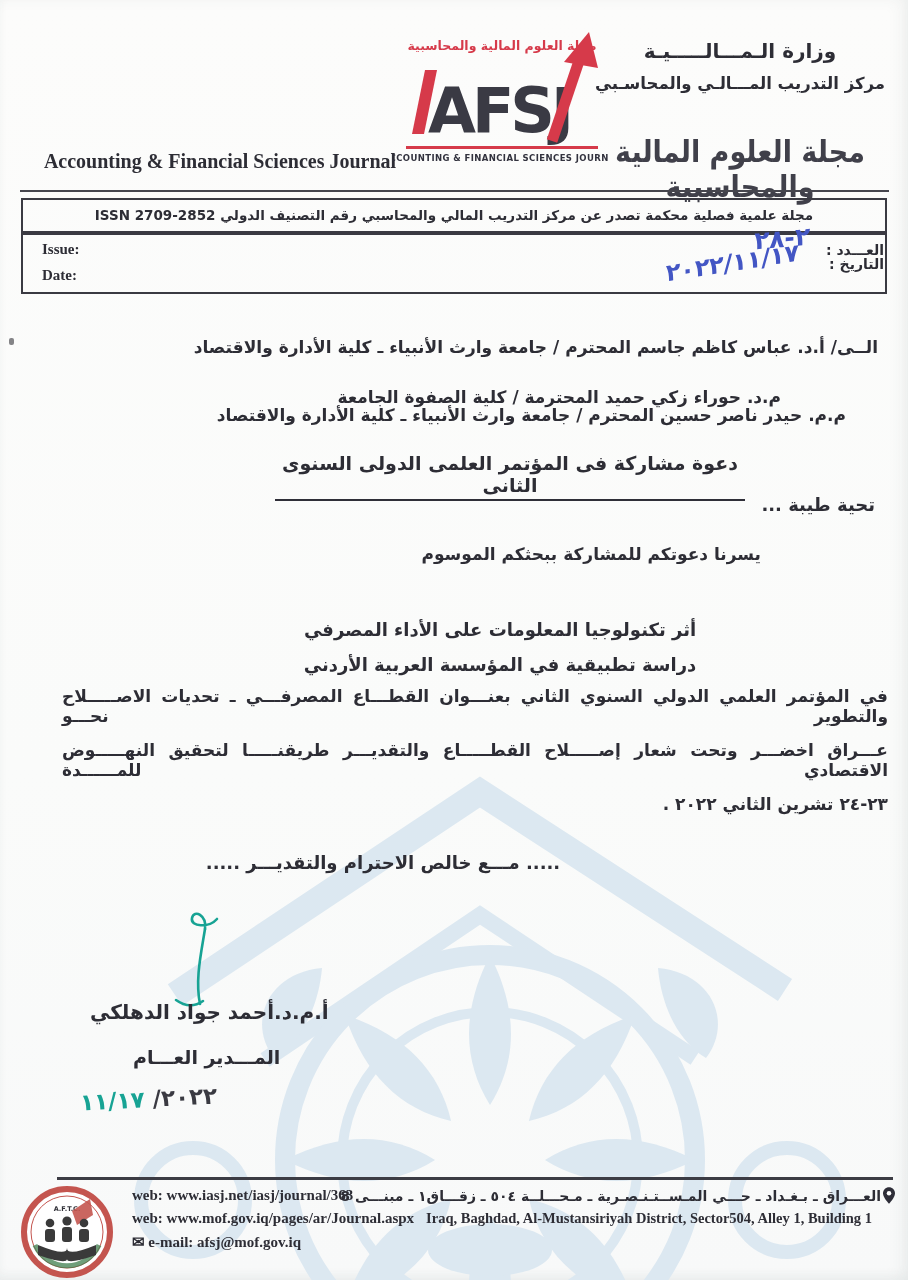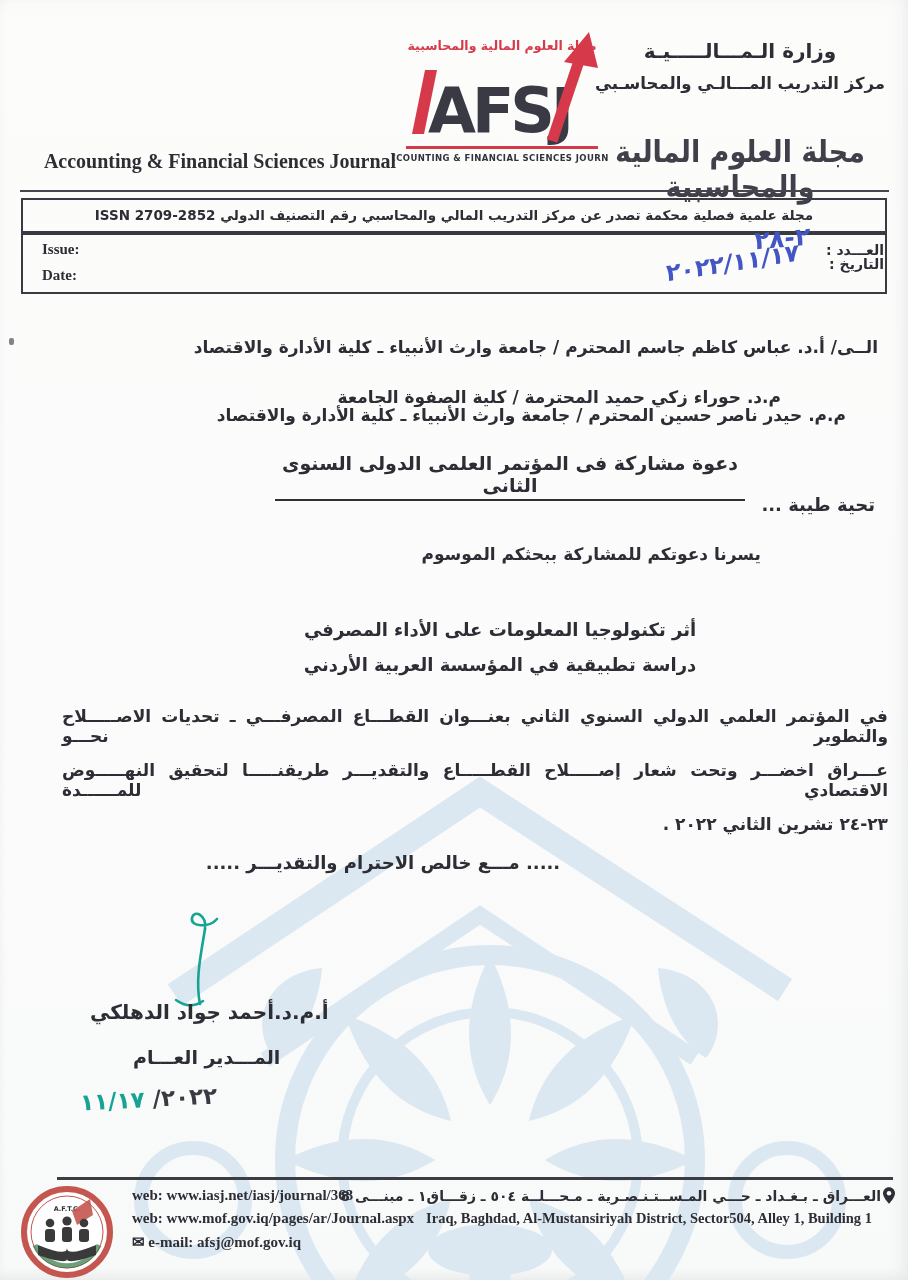--- a/index.html
+++ b/index.html
@@ -45,21 +45,21 @@
   .to2{right:127px;top:371px;font-size:17px;margin-top:16px;}
   .to3{right:62px;top:405px;font-size:17px;}
   .title-wrap{left:275px;top:452px;width:470px;text-align:center;direction:rtl;}
   .title-text{display:inline-block;font-weight:bold;font-size:19px;
     padding-bottom:3px;border-bottom:2.5px solid #2f2f38;}
   .greeting{right:33px;top:494px;font-size:18px;}
   .intro{right:147px;top:544px;font-size:17px;}
   .paper-title{left:250px;top:592px;width:500px;text-align:center;direction:rtl;
     font-weight:bold;font-size:18px;line-height:35px;margin-top:20px;}
   .para-line{left:62px;width:826px;direction:rtl;font-weight:bold;font-size:17px;
-    text-align:justify;text-align-last:justify;margin-top:20px;}
+    text-align:justify;text-align-last:justify;}
   .pl1{top:686px;} .pl2{top:740px;}
   .pl3{top:794px;text-align:right;text-align-last:right;}
   .closing{left:143px;top:852px;width:480px;text-align:center;direction:rtl;
     font-weight:bold;font-size:18px;}
 
   
   .sig-svg{left:158px;top:898px;}
   .sig-name{left:90px;top:1000px;font-size:20px;}
   .sig-role{left:133px;top:1046px;font-size:19px;}
   .sig-date{left:80px;top:1086px;font-size:23px;font-weight:bold;letter-spacing:2px;

